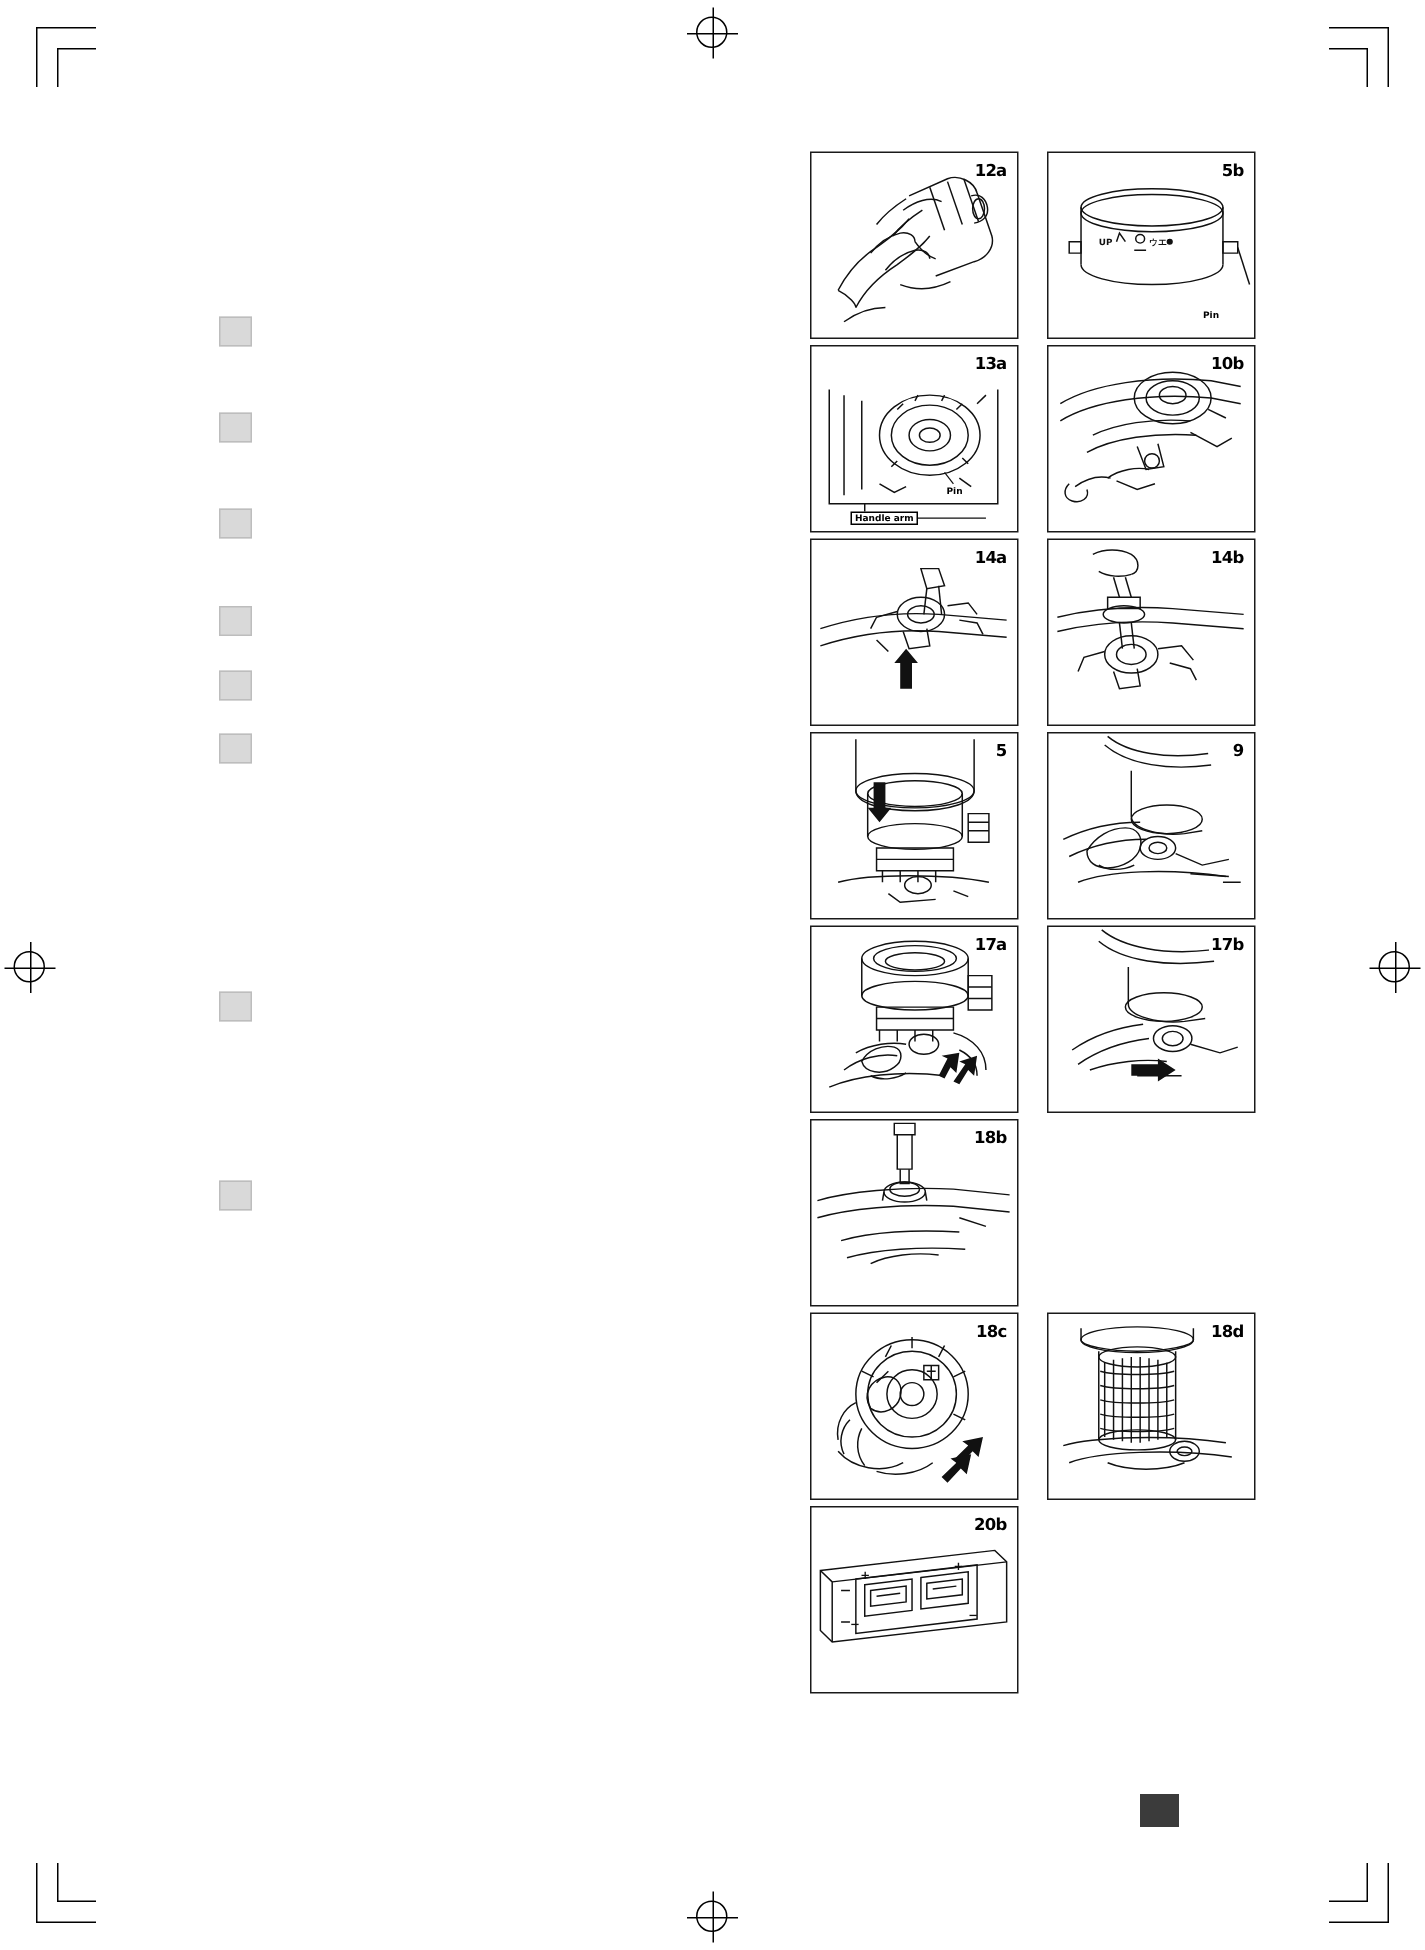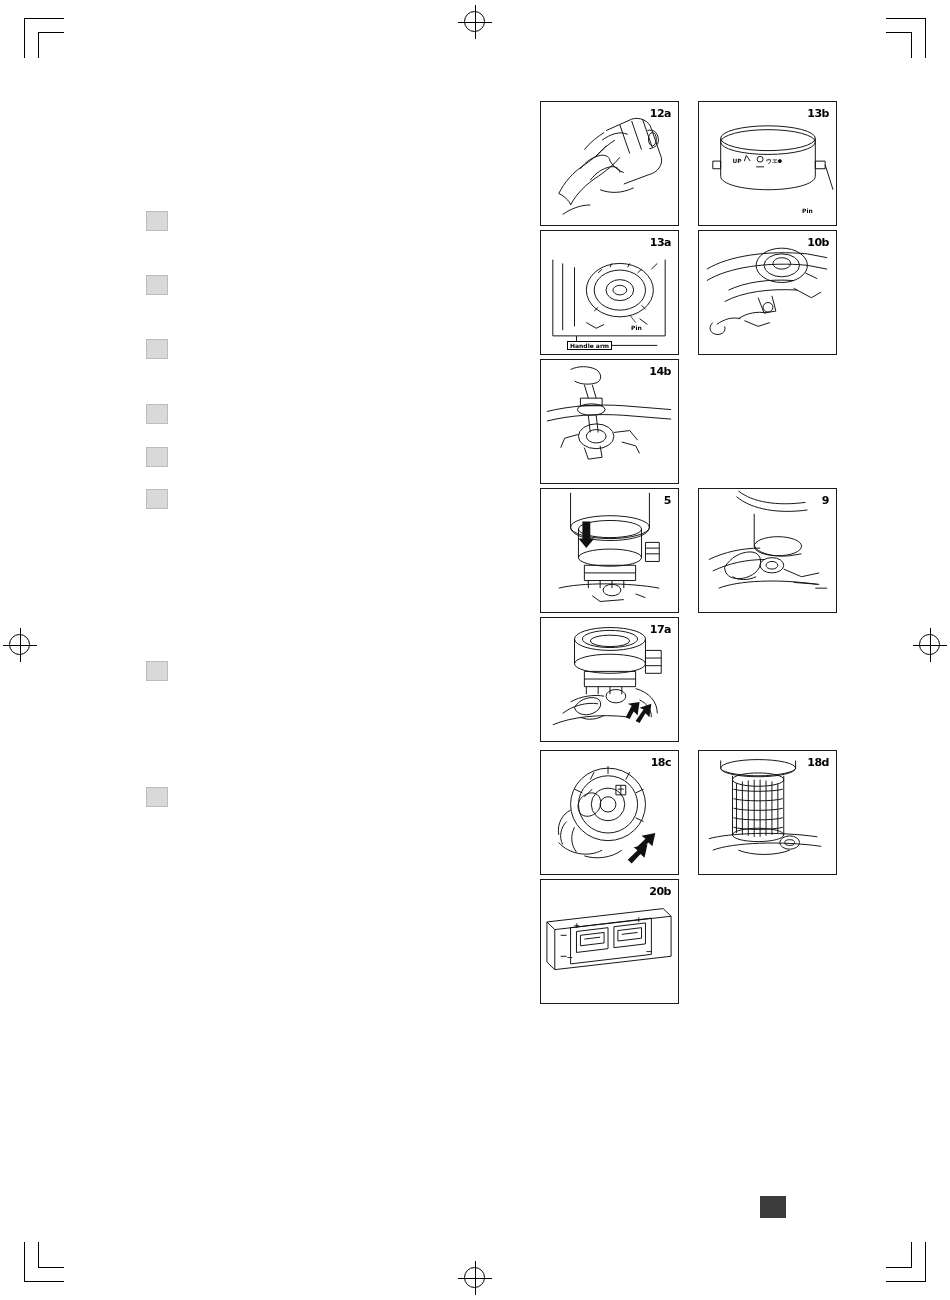--- a/index.html
+++ b/index.html
@@ -220,21 +220,21 @@
             <path d="M103 18 L113 48"></path>
             <path d="M108 30 C114 28 118 32 119 38 C120 44 116 48 110 49"></path>
             <ellipse cx="113" cy="39" rx="4" ry="7"></ellipse>
             <path d="M70 62 C74 68 78 72 84 74"></path>
             <path d="M60 92 C70 96 82 96 94 90"></path>
             <path d="M22 118 C30 112 40 108 50 108"></path>
           </g>
         </svg>
       </div>
       <div class="fig">
-        <div class="fig-label">13b</div>
+        <div class="fig-label">5b</div>
         <svg viewBox="0 0 139 129" preserveAspectRatio="none">
           <g fill="none" stroke="#111" stroke-width="1">
             <ellipse cx="70" cy="38" rx="48" ry="13"></ellipse>
             <ellipse cx="70" cy="42" rx="48" ry="13"></ellipse>
             <path d="M22 38 L22 78"></path>
             <path d="M118 38 L118 78"></path>
             <path d="M22 78 C22 86 44 92 70 92 C96 92 118 86 118 78"></path>
             <path d="M14 62 L22 62 L22 70 L14 70 Z"></path>
             <path d="M118 62 L128 62 L128 70 L118 70 Z"></path>
             <circle cx="62" cy="60" r="3"></circle>
@@ -295,20 +295,42 @@
             <path d="M14 96 C10 100 10 106 16 108 C22 110 28 106 26 100"></path>
             <path d="M46 94 L60 100 L72 96"></path>
             <path d="M96 60 L114 70 L124 64"></path>
             <path d="M108 44 L120 50"></path>
           </g>
         </svg>
       </div>
     </div>
 
     <div class="fig-row">
+      <div class="fig">
+        <div class="fig-label">14a</div>
+        <svg viewBox="0 0 139 129" preserveAspectRatio="none">
+          <g fill="none" stroke="#111" stroke-width="1">
+            <path d="M6 62 C30 54 58 50 86 52 L132 56"></path>
+            <path d="M6 74 C30 66 58 62 86 64 L132 68"></path>
+            <path d="M74 20 L86 20 L90 32 L78 34 Z"></path>
+            <path d="M78 34 L76 52"></path>
+            <path d="M86 32 L88 52"></path>
+            <ellipse cx="74" cy="52" rx="16" ry="12"></ellipse>
+            <ellipse cx="74" cy="52" rx="9" ry="6"></ellipse>
+            <path d="M58 50 L44 54 L40 62"></path>
+            <path d="M92 46 L106 44 L112 52"></path>
+            <path d="M100 56 L112 58 L116 66"></path>
+            <path d="M62 64 L66 76 L80 74 L78 62"></path>
+            <path d="M44 70 L52 78"></path>
+          </g>
+          <g fill="#111" stroke="#111" stroke-width="1">
+            <path d="M60 104 L60 86 L56 86 L64 76 L72 86 L68 86 L68 104 Z" fill="#111" stroke="none"></path>
+          </g>
+        </svg>
+      </div>
       <div class="fig">
         <div class="fig-label">14b</div>
         <svg viewBox="0 0 139 129" preserveAspectRatio="none">
           <g fill="none" stroke="#111" stroke-width="1">
             <path d="M30 10 C38 6 48 6 56 10 C62 14 62 22 56 24"></path>
             <path d="M34 22 C40 26 50 26 56 24"></path>
             <path d="M44 26 L48 40"></path>
             <path d="M52 26 L56 40"></path>
             <path d="M40 40 L62 40 L62 48 L40 48 Z"></path>
             <ellipse cx="51" cy="52" rx="14" ry="6"></ellipse>
@@ -400,23 +422,64 @@
             <path d="M12 112 C30 104 60 100 90 104"></path>
             <path d="M96 74 C110 78 118 88 118 100"></path>
             <path d="M100 86 C108 90 112 96 112 104"></path>
           </g>
           <g fill="#111" stroke="none">
             <path d="M96 108 L104 96 L100 94 L112 90 L110 104 L106 100 L100 110 Z"></path>
             <path d="M86 104 L92 92 L88 90 L100 88 L98 102 L94 98 L90 106 Z"></path>
           </g>
         </svg>
       </div>
-    </div>
-
-    <div class="fig-row">
+      <div class="fig">
+        <div class="fig-label">17b</div>
+        <svg viewBox="0 0 139 129" preserveAspectRatio="none">
+          <g fill="none" stroke="#111" stroke-width="1">
+            <path d="M36 2 C50 14 78 20 110 16"></path>
+            <path d="M34 10 C50 24 80 28 112 24"></path>
+            <path d="M54 28 L54 54 C54 62 74 68 92 66 L106 64"></path>
+            <ellipse cx="78" cy="56" rx="26" ry="10"></ellipse>
+            <path d="M16 86 C30 76 48 70 64 68"></path>
+            <path d="M20 96 C34 86 52 80 68 78"></path>
+            <ellipse cx="84" cy="78" rx="13" ry="9"></ellipse>
+            <ellipse cx="84" cy="78" rx="7" ry="5"></ellipse>
+            <path d="M96 82 L116 88 L128 84"></path>
+            <path d="M28 100 C44 94 64 92 80 94"></path>
+            <path d="M60 104 L90 104"></path>
+          </g>
+          <g fill="#111" stroke="none">
+            <path d="M56 96 L74 96 L74 92 L86 100 L74 108 L74 104 L56 104 Z"></path>
+          </g>
+        </svg>
+      </div>
+    </div>
+
+    <div class="fig-row">
+      <div class="fig">
+        <div class="fig-label">18b</div>
+        <svg viewBox="0 0 139 129" preserveAspectRatio="none">
+          <g fill="none" stroke="#111" stroke-width="1">
+            <path d="M4 56 C24 50 60 46 96 48 L134 52"></path>
+            <path d="M4 68 C24 62 60 58 96 60 L134 64"></path>
+            <path d="M20 84 C40 78 70 76 100 78"></path>
+            <path d="M24 96 C44 90 74 88 104 90"></path>
+            <path d="M56 2 L70 2 L70 10 L56 10 Z"></path>
+            <path d="M58 10 L58 34 L68 34 L68 10"></path>
+            <path d="M60 34 L60 44 L66 44 L66 34"></path>
+            <ellipse cx="63" cy="48" rx="10" ry="5"></ellipse>
+            <ellipse cx="63" cy="50" rx="14" ry="7"></ellipse>
+            <path d="M49 50 L48 56"></path>
+            <path d="M77 50 L78 56"></path>
+            <path d="M40 100 C52 94 70 92 86 94"></path>
+            <path d="M100 68 L118 74"></path>
+          </g>
+        </svg>
+      </div>
     </div>
 
     <div class="fig-row">
       <div class="fig">
         <div class="fig-label">18c</div>
         <svg viewBox="0 0 139 129" preserveAspectRatio="none">
           <g fill="none" stroke="#111" stroke-width="1">
             <circle cx="68" cy="56" r="38"></circle>
             <circle cx="68" cy="56" r="30"></circle>
             <circle cx="68" cy="56" r="17"></circle>

